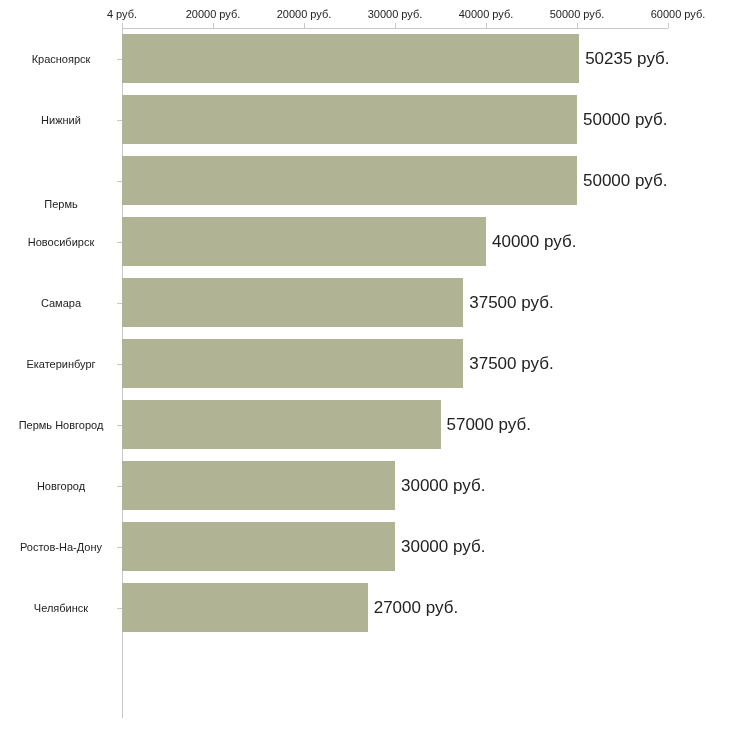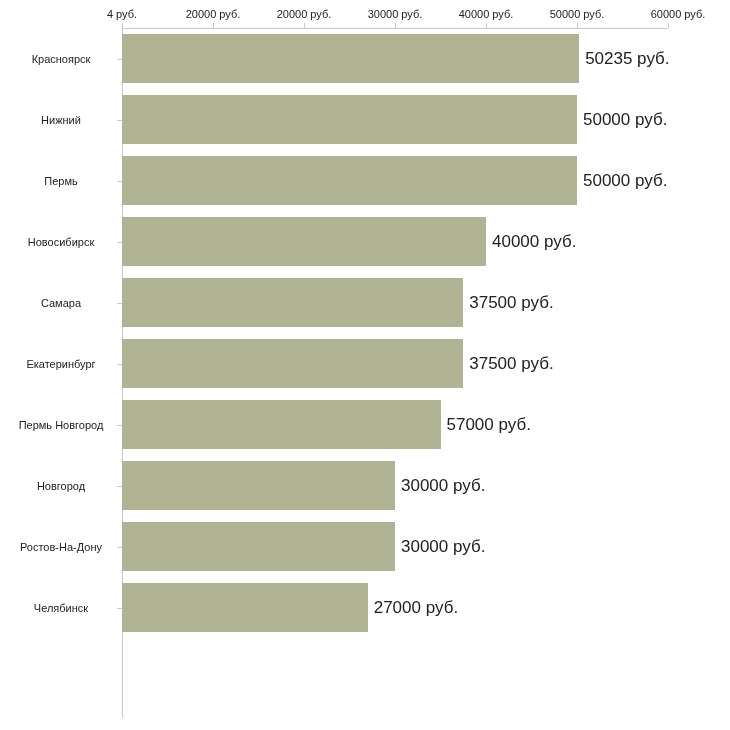--- a/index.html
+++ b/index.html
@@ -129,21 +129,21 @@
       </div>
       <div class="row" style="top: 61px; width: 546px;">
         <div class="bar" style="width: 455px; background: rgb(176, 179, 148);"></div>
         <div class="bar-value" style="left: 455px;">50000 руб.</div>
         <div class="cat-label-wrap" style="left: -118px;">Нижний</div>
         <div class="cat-tick" style="left: -5px;"></div>
       </div>
       <div class="row" style="top: 122px; width: 546px;">
         <div class="bar" style="width: 455px; background: rgb(176, 179, 148);"></div>
         <div class="bar-value" style="left: 455px;">50000 руб.</div>
-        <div class="cat-label-wrap" style="left: -118px;">Пермь</div>
+        <div class="cat-label-wrap" style="left: -118px; margin-top: 23px;">Пермь</div>
         <div class="cat-tick" style="left: -5px;"></div>
       </div>
       <div class="row" style="top: 183px; width: 546px;">
         <div class="bar" style="width: 364px; background: rgb(176, 179, 148);"></div>
         <div class="bar-value" style="left: 364px;">40000 руб.</div>
         <div class="cat-label-wrap" style="left: -118px;">Новосибирск</div>
         <div class="cat-tick" style="left: -5px;"></div>
       </div>
       <div class="row" style="top: 244px; width: 546px;">
         <div class="bar" style="width: 341.25px; background: rgb(176, 179, 148);"></div>

